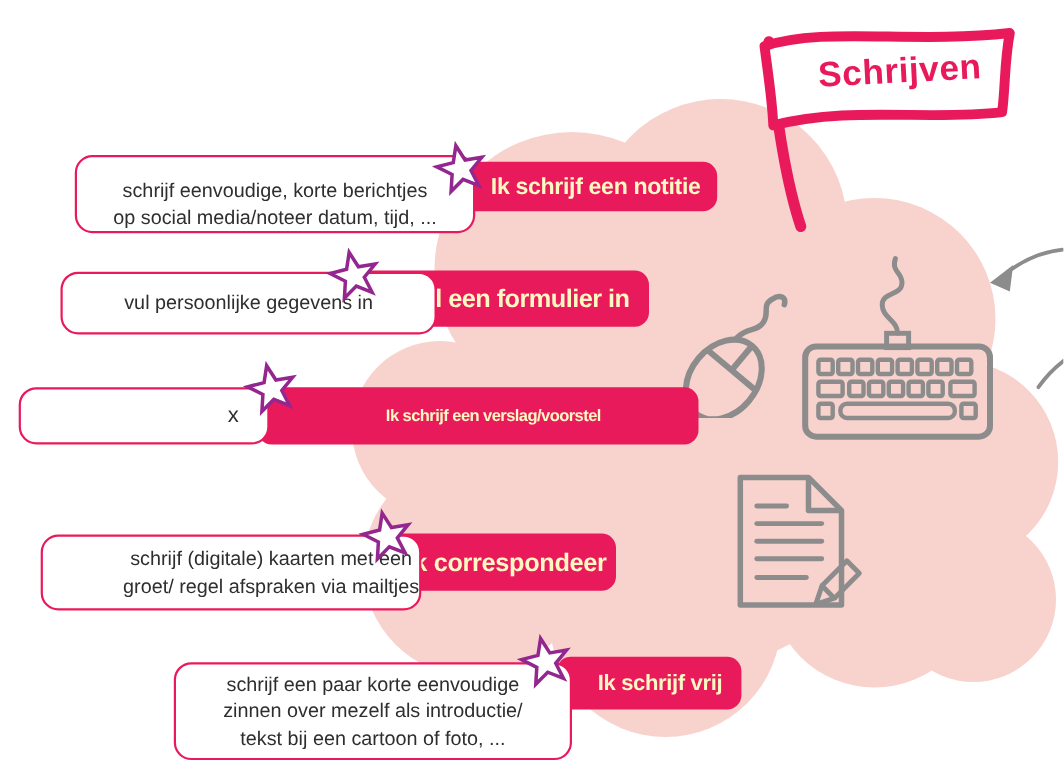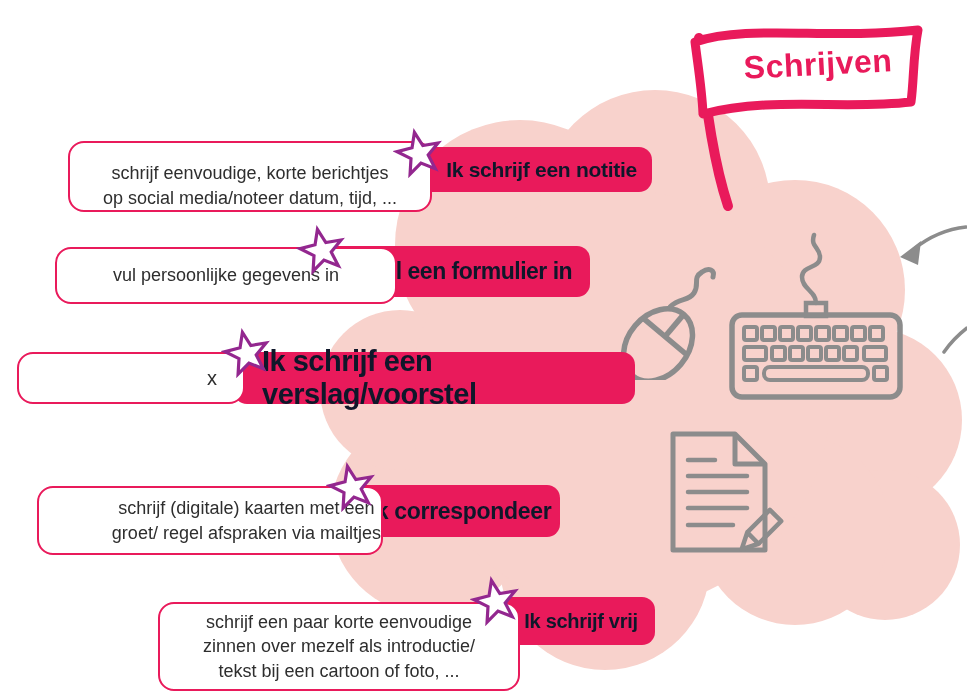--- a/index.html
+++ b/index.html
@@ -22,35 +22,35 @@
   .note-box{
     position:absolute;background:#ffffff;border:2.5px solid #E91A5B;border-radius:16px;
     display:flex;align-items:center;justify-content:center;z-index:5;box-sizing:border-box;
   }
   .note-text{
     color:#2E2E2E;font-size:18px;line-height:1.35;text-align:center;white-space:pre-line;
   }
   
   .pill{
     position:absolute;background:#E91A5B;border-radius:13px;display:flex;align-items:center;
-    justify-content:center;color:#0f172a;font-weight:bold;z-index:4;box-sizing:border-box;
+    justify-content:center;color:#fef9c3;font-weight:bold;z-index:4;box-sizing:border-box;
     letter-spacing:-0.3px;
   }
   .star{position:absolute;width:52px;height:52px;z-index:6;}
   
   .b1{left:68px;top:141px;width:364px;height:71px;align-items:flex-end;}
   .b2{left:55px;top:247px;width:342px;height:57px;}
   .b3{left:17px;top:352px;width:228px;height:52px;justify-content:flex-end;padding-right:26px;}
   .b4{left:37px;top:486px;width:346px;height:69px;justify-content:flex-end;}
   .b5{left:158px;top:602px;width:362px;height:89px;}
   .p1{left:405px;top:147px;width:247px;height:45px;font-size:21px;padding-left:26px;}
   .p2{left:304px;top:246px;width:286px;height:51px;font-size:23px;padding-left:24px;letter-spacing:-0.5px;}
-  .p3{left:234px;top:352px;width:401px;height:52px;font-size:29px;padding-left:28px;letter-spacing:-0.5px;}
+  .p3{left:234px;top:352px;width:401px;height:52px;font-size:15px;padding-left:28px;letter-spacing:-0.5px;}
   .p4{left:339px;top:485px;width:221px;height:52px;font-size:23px;padding-left:22px;}
-  .p5{left:487px;top:597px;width:168px;height:48px;font-size:20px;padding-left:20px;}
+  .p5{left:506px;top:597px;width:168px;height:48px;font-size:20px;padding-left:20px;}
   .s1{left:393px;top:128px;}
   .s2{left:296px;top:225px;}
   .s3{left:221px;top:328px;}
   .s4{left:326px;top:462px;}
   .s5{left:470px;top:576px;}
   .b3 .note-text{font-size:20px;}
 </style>
 </head>
 <body>
 

